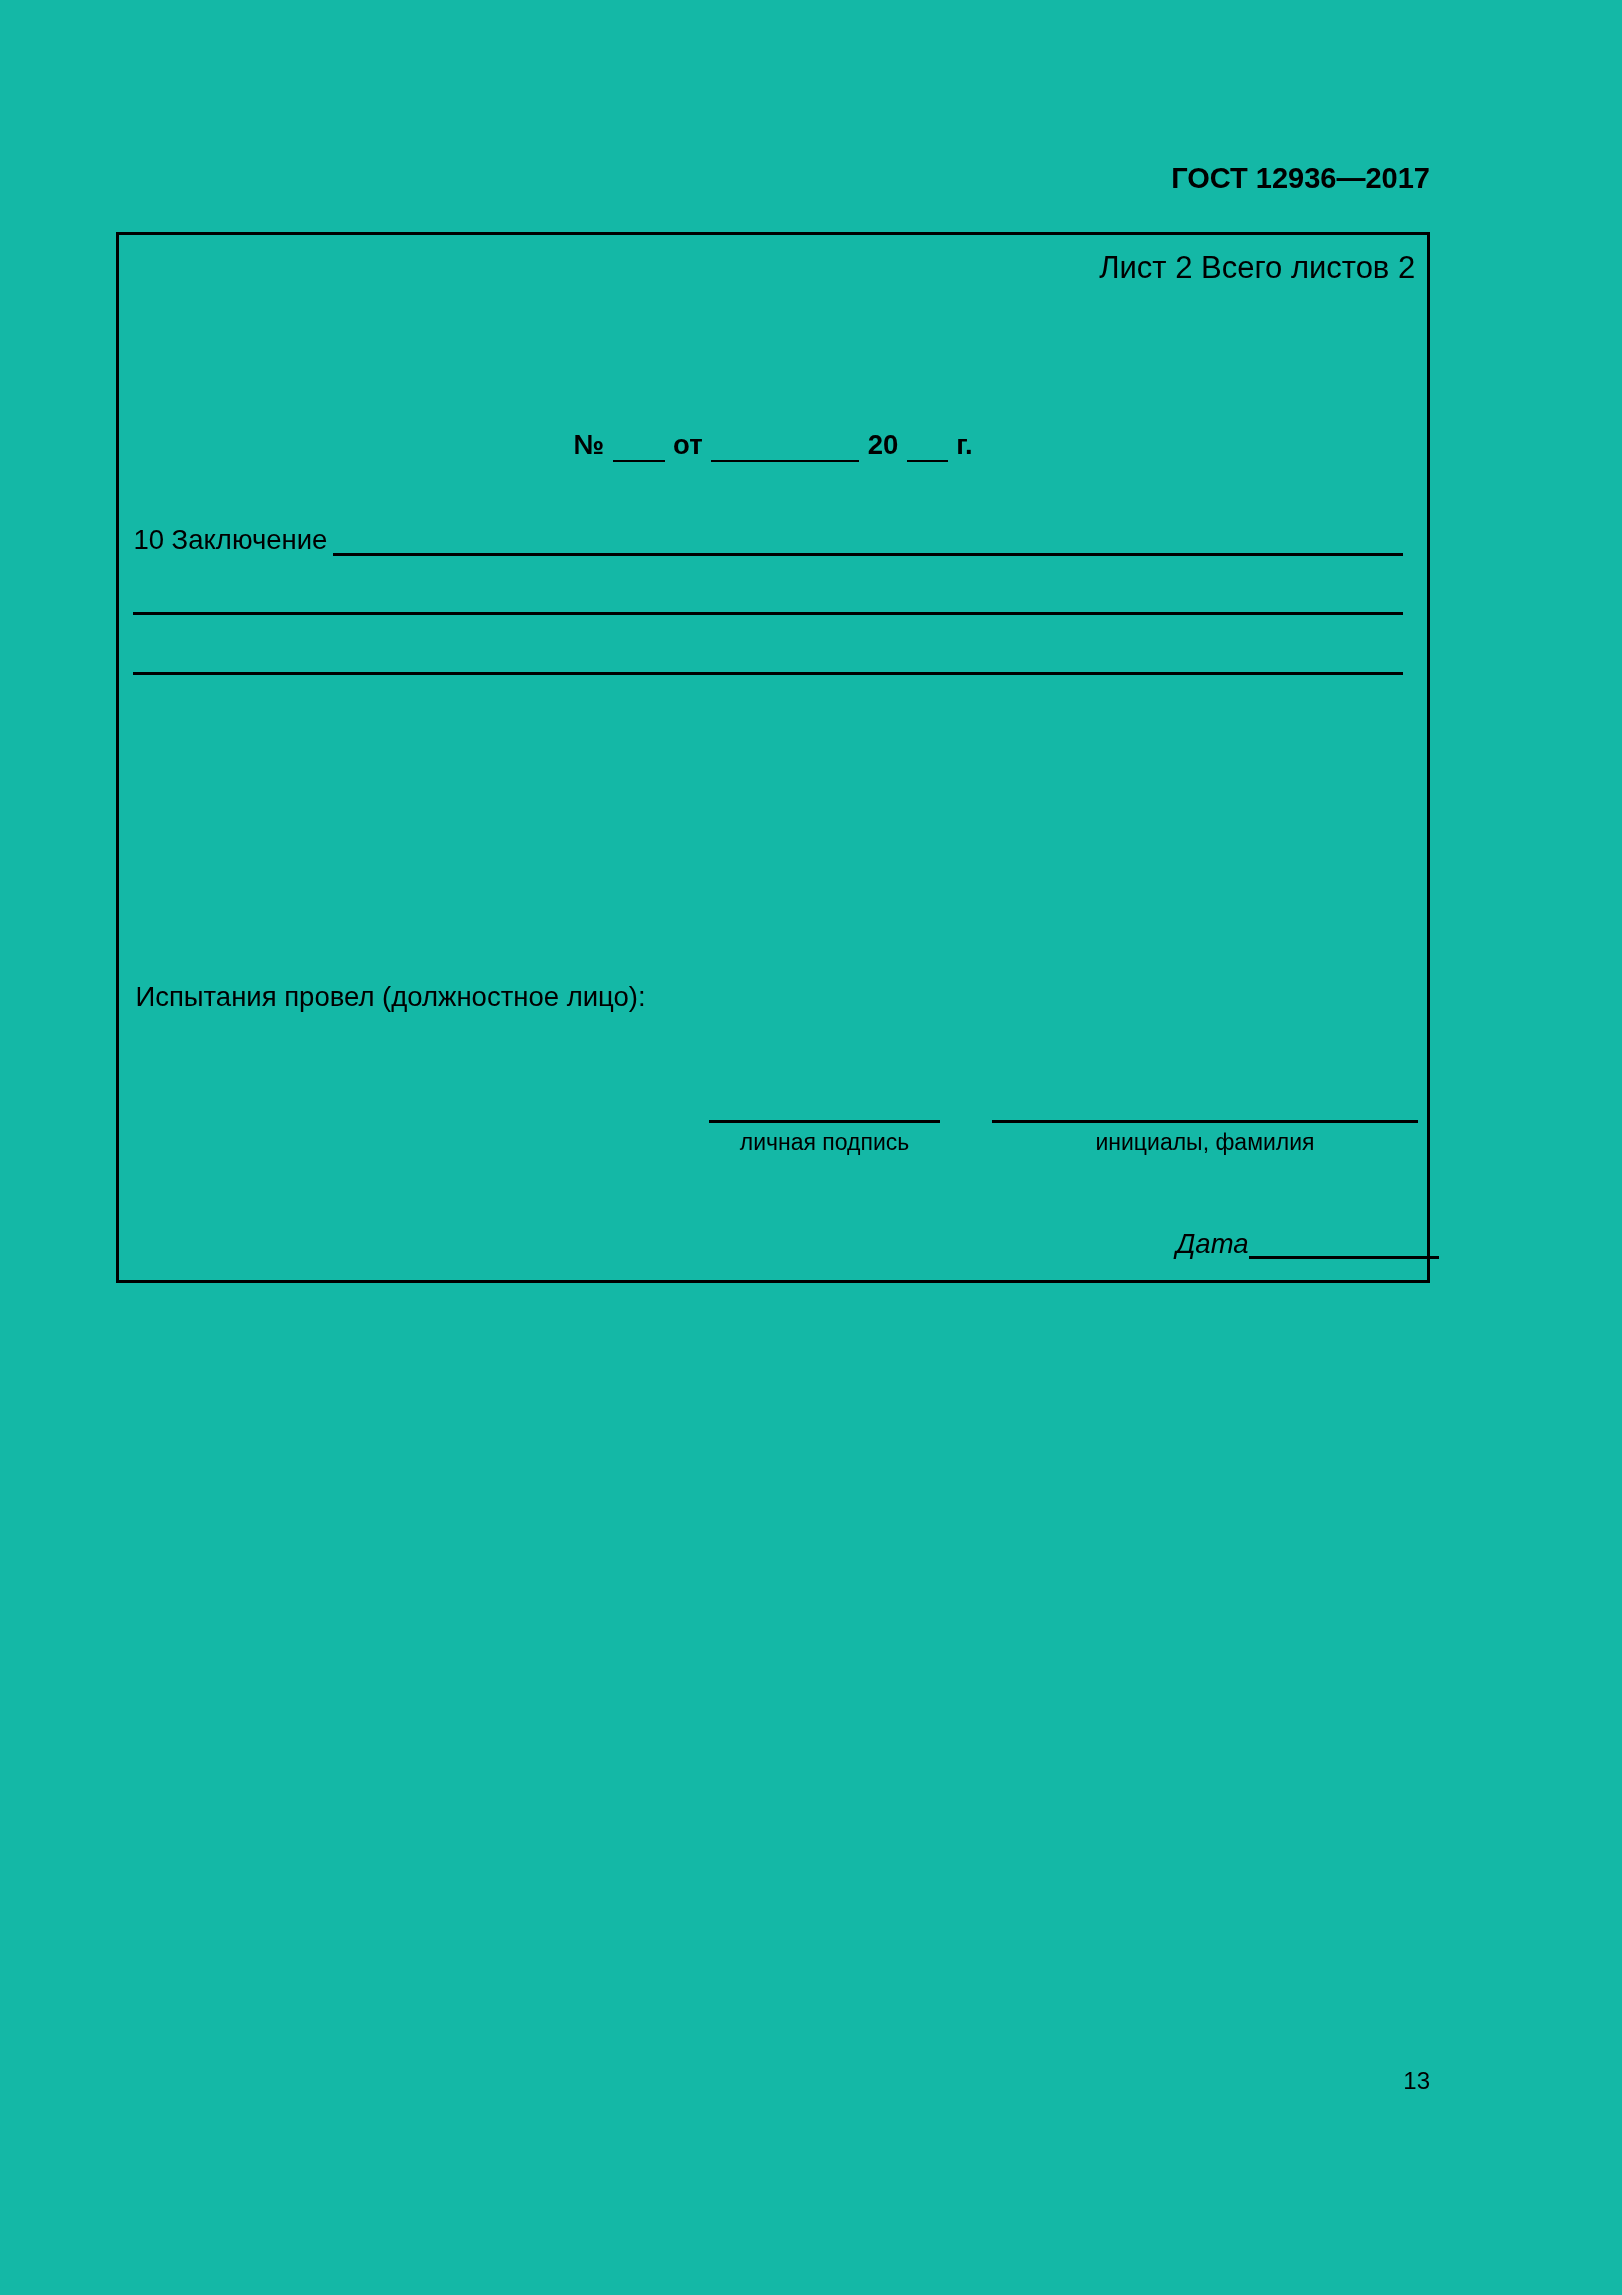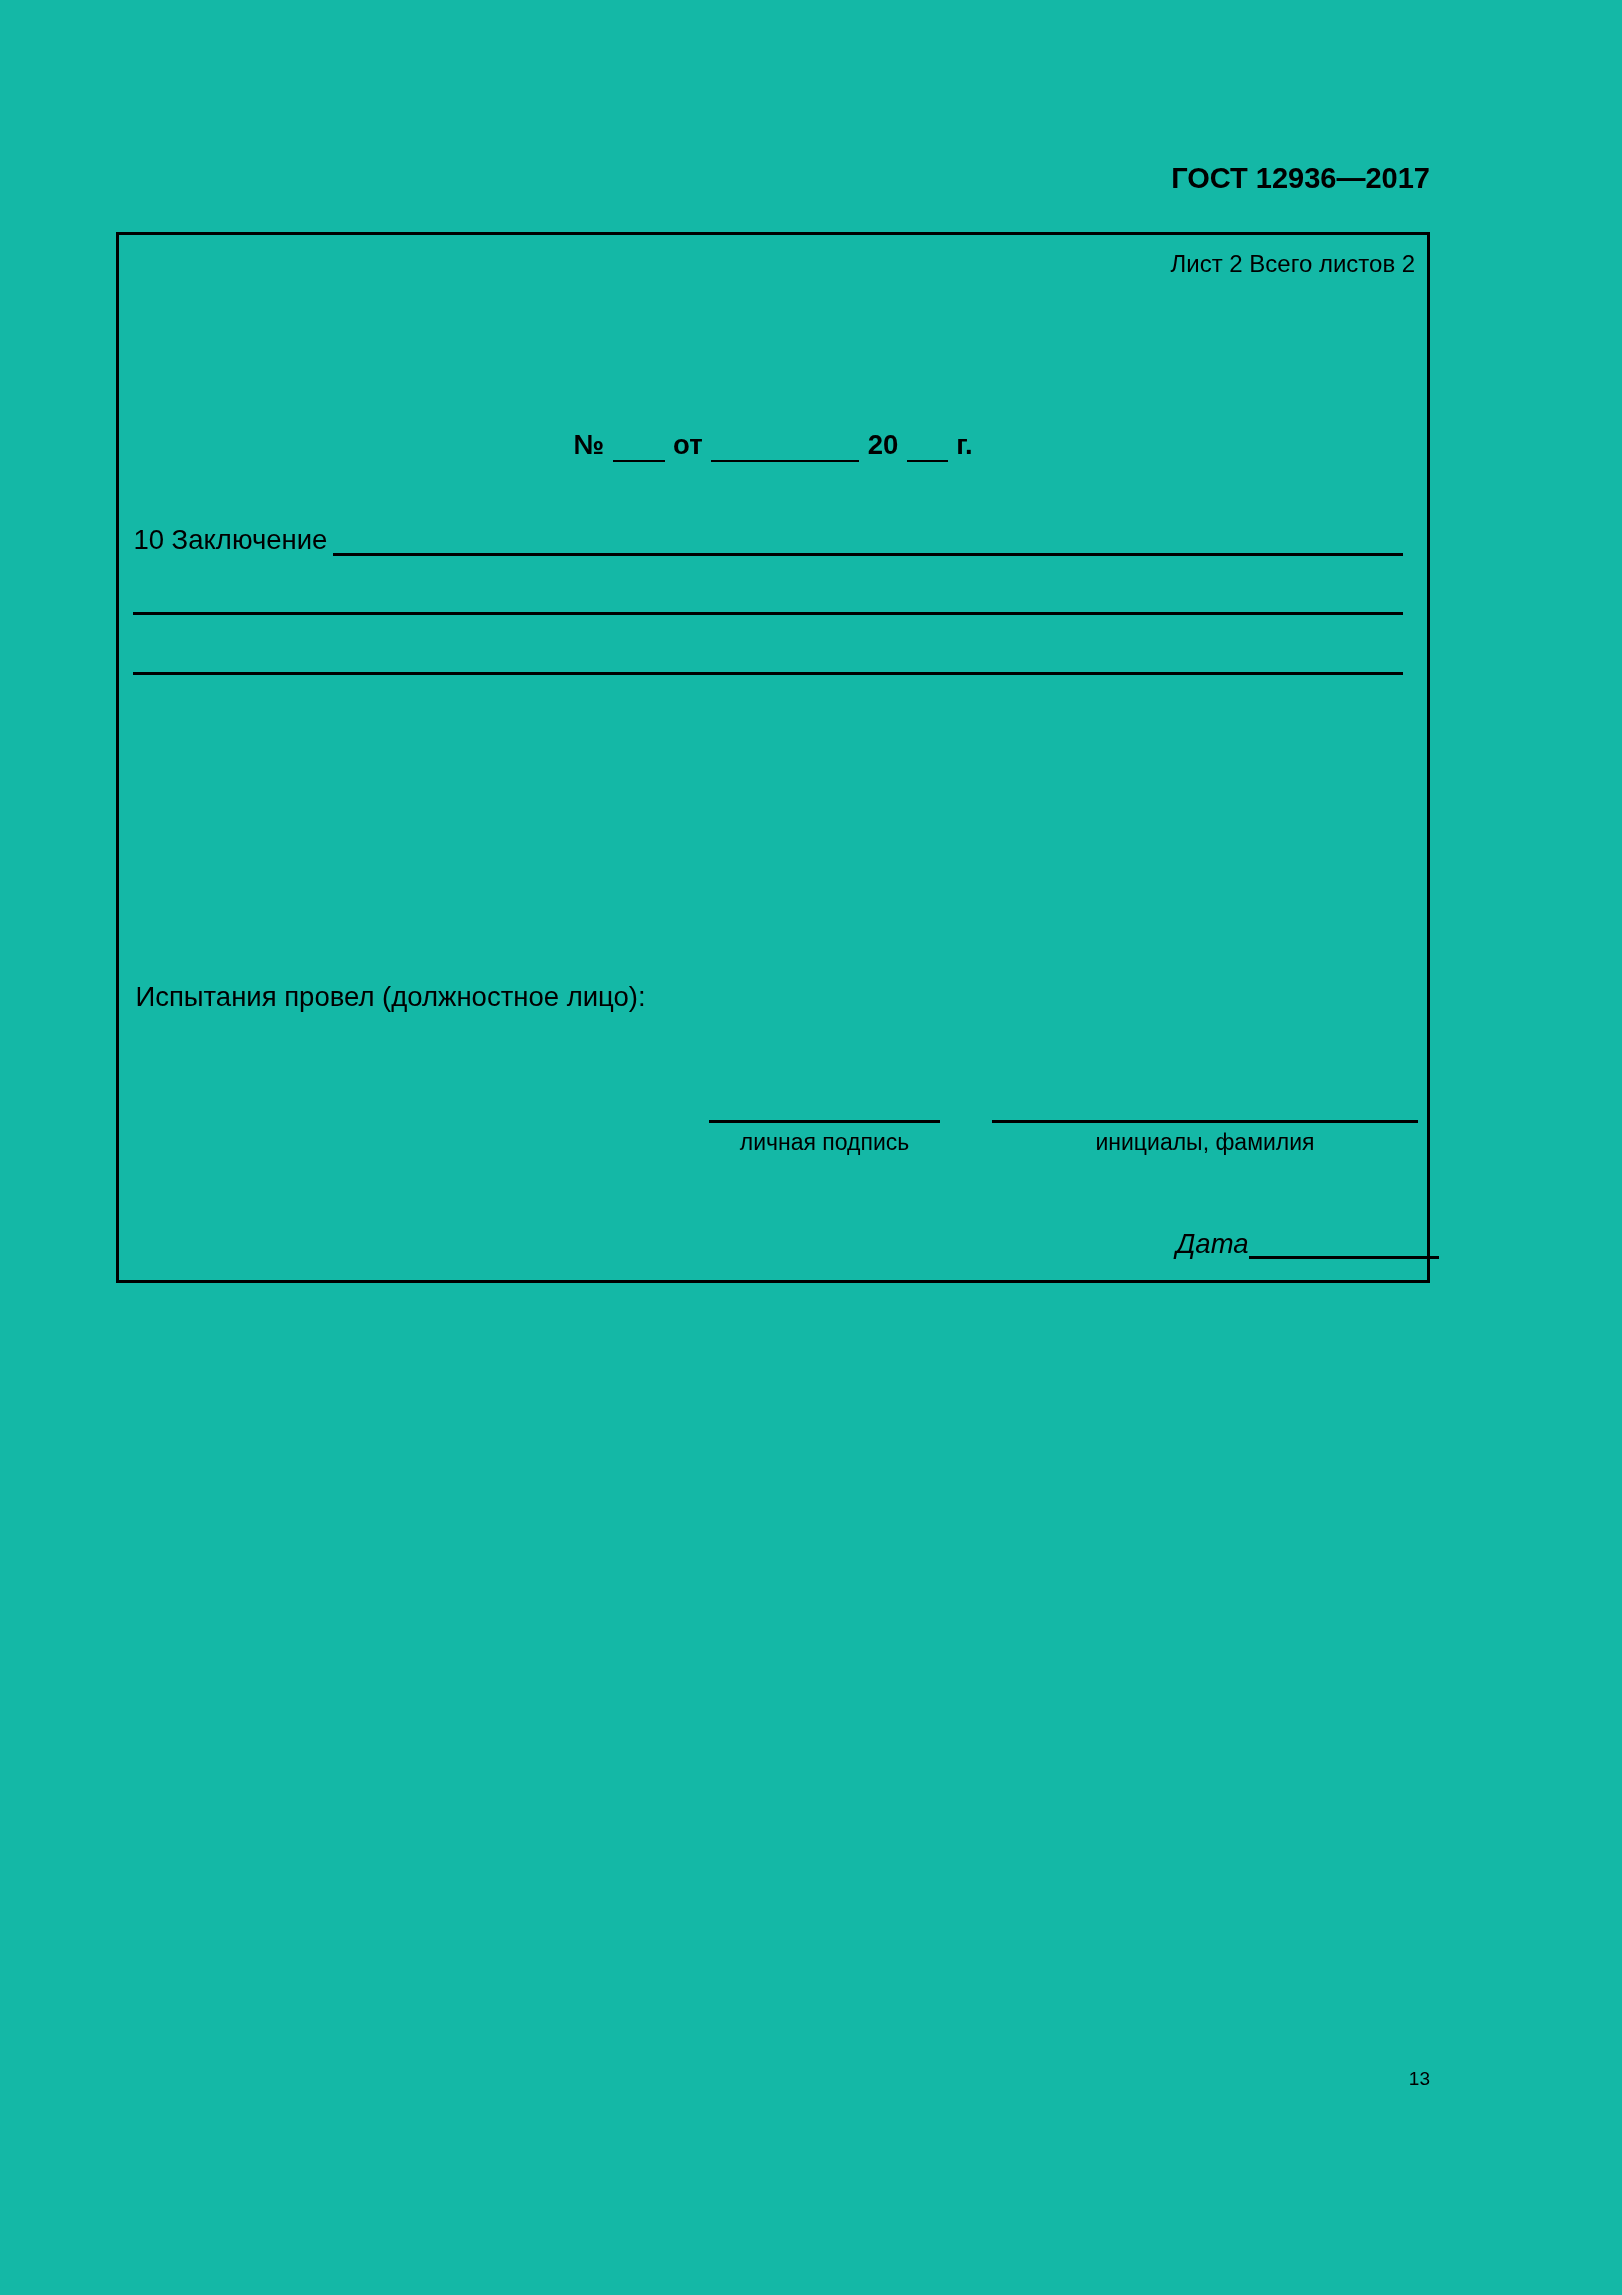--- a/index.html
+++ b/index.html
@@ -23,38 +23,38 @@
     right: 193px;
     font-size: 29px;
     font-weight: bold;
     line-height: 1;
     white-space: nowrap;
   }
   .page-number {
     position: absolute;
     top: 2069px;
     right: 193px;
-    font-size: 19px;
+    font-size: 24px;
     line-height: 1;
   }
   
   .form-box {
     position: absolute;
     left: 116px;
     top: 232px;
     width: 1314px;
     height: 1051px;
     border: 3.3px solid #000000;
     box-sizing: border-box;
   }
   .sheet-label {
     position: absolute;
     top: 17px;
     right: 11.8px;
-    font-size: 24px;
+    font-size: 31px;
     line-height: 1;
     white-space: nowrap;
   }
   
   .title-row {
     position: absolute;
     left: 0;
     top: 122px;            
     width: 100%;
     display: flex;

